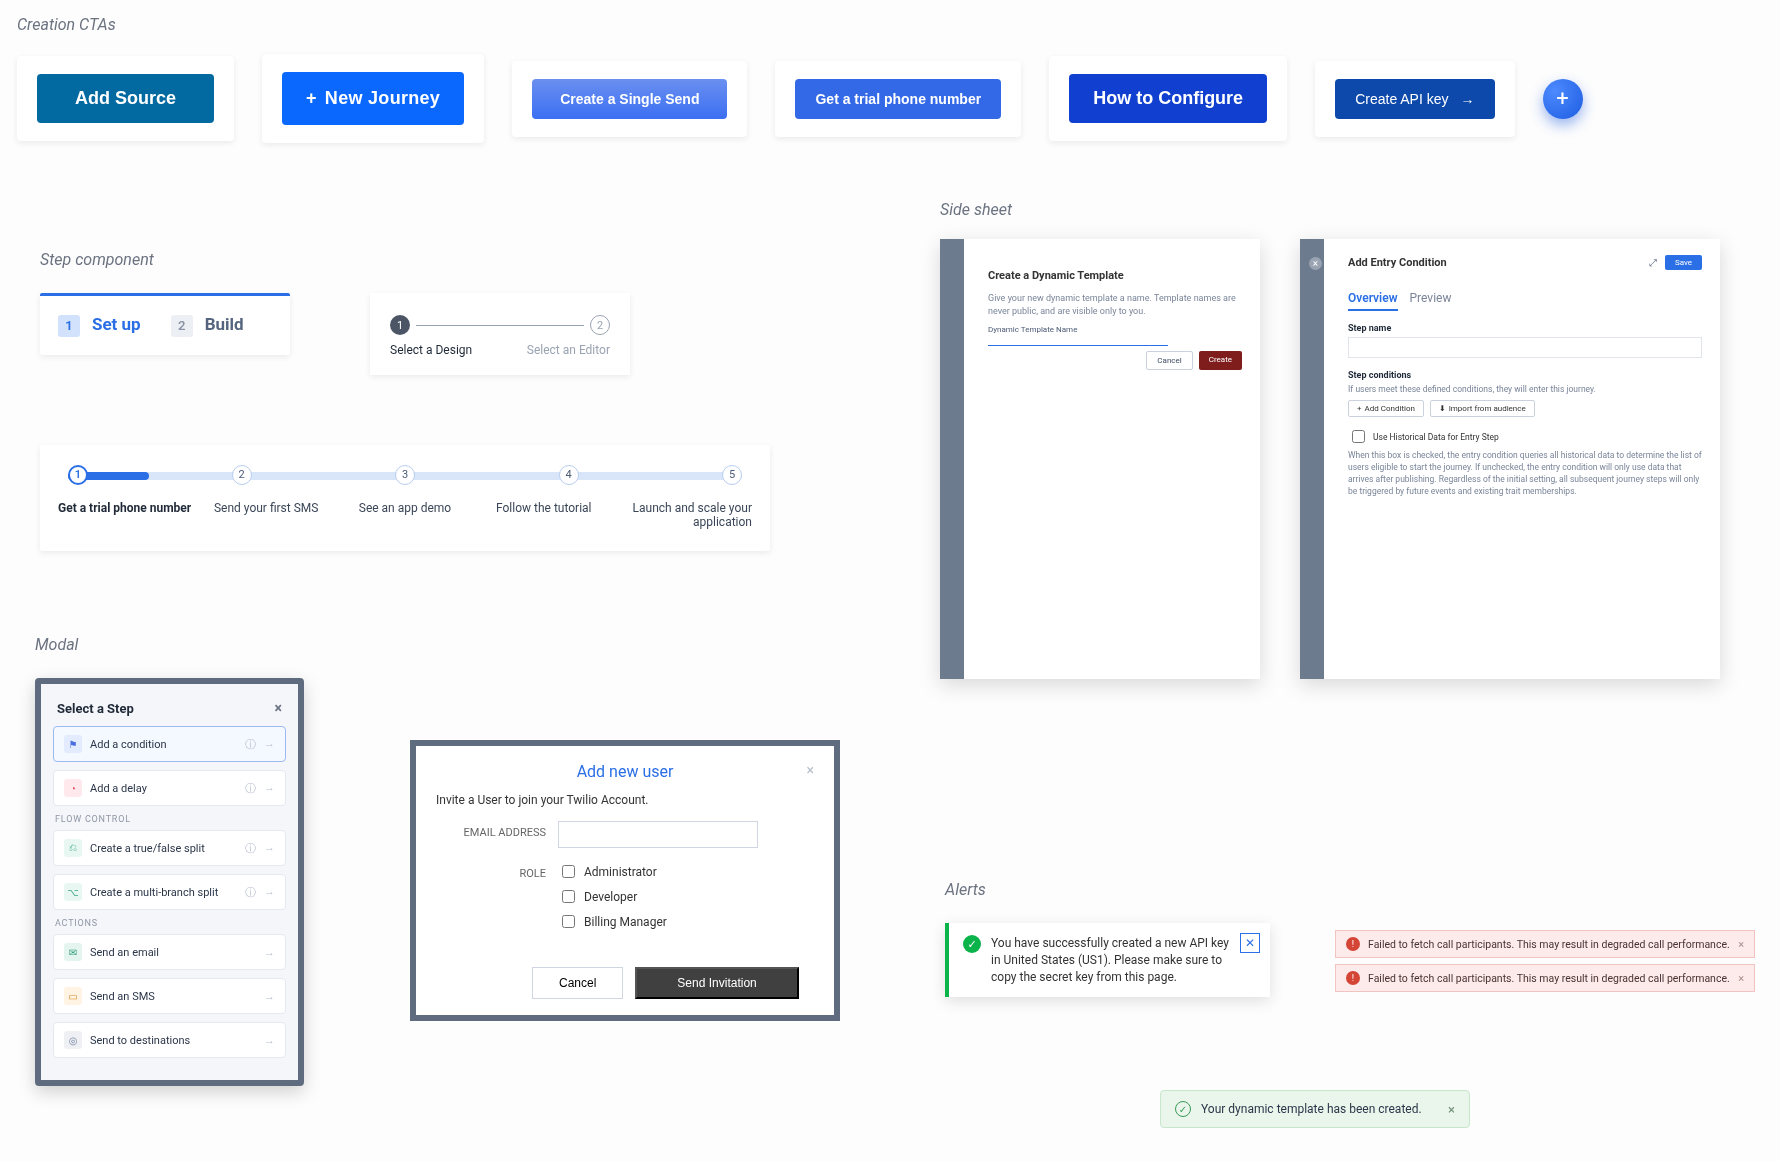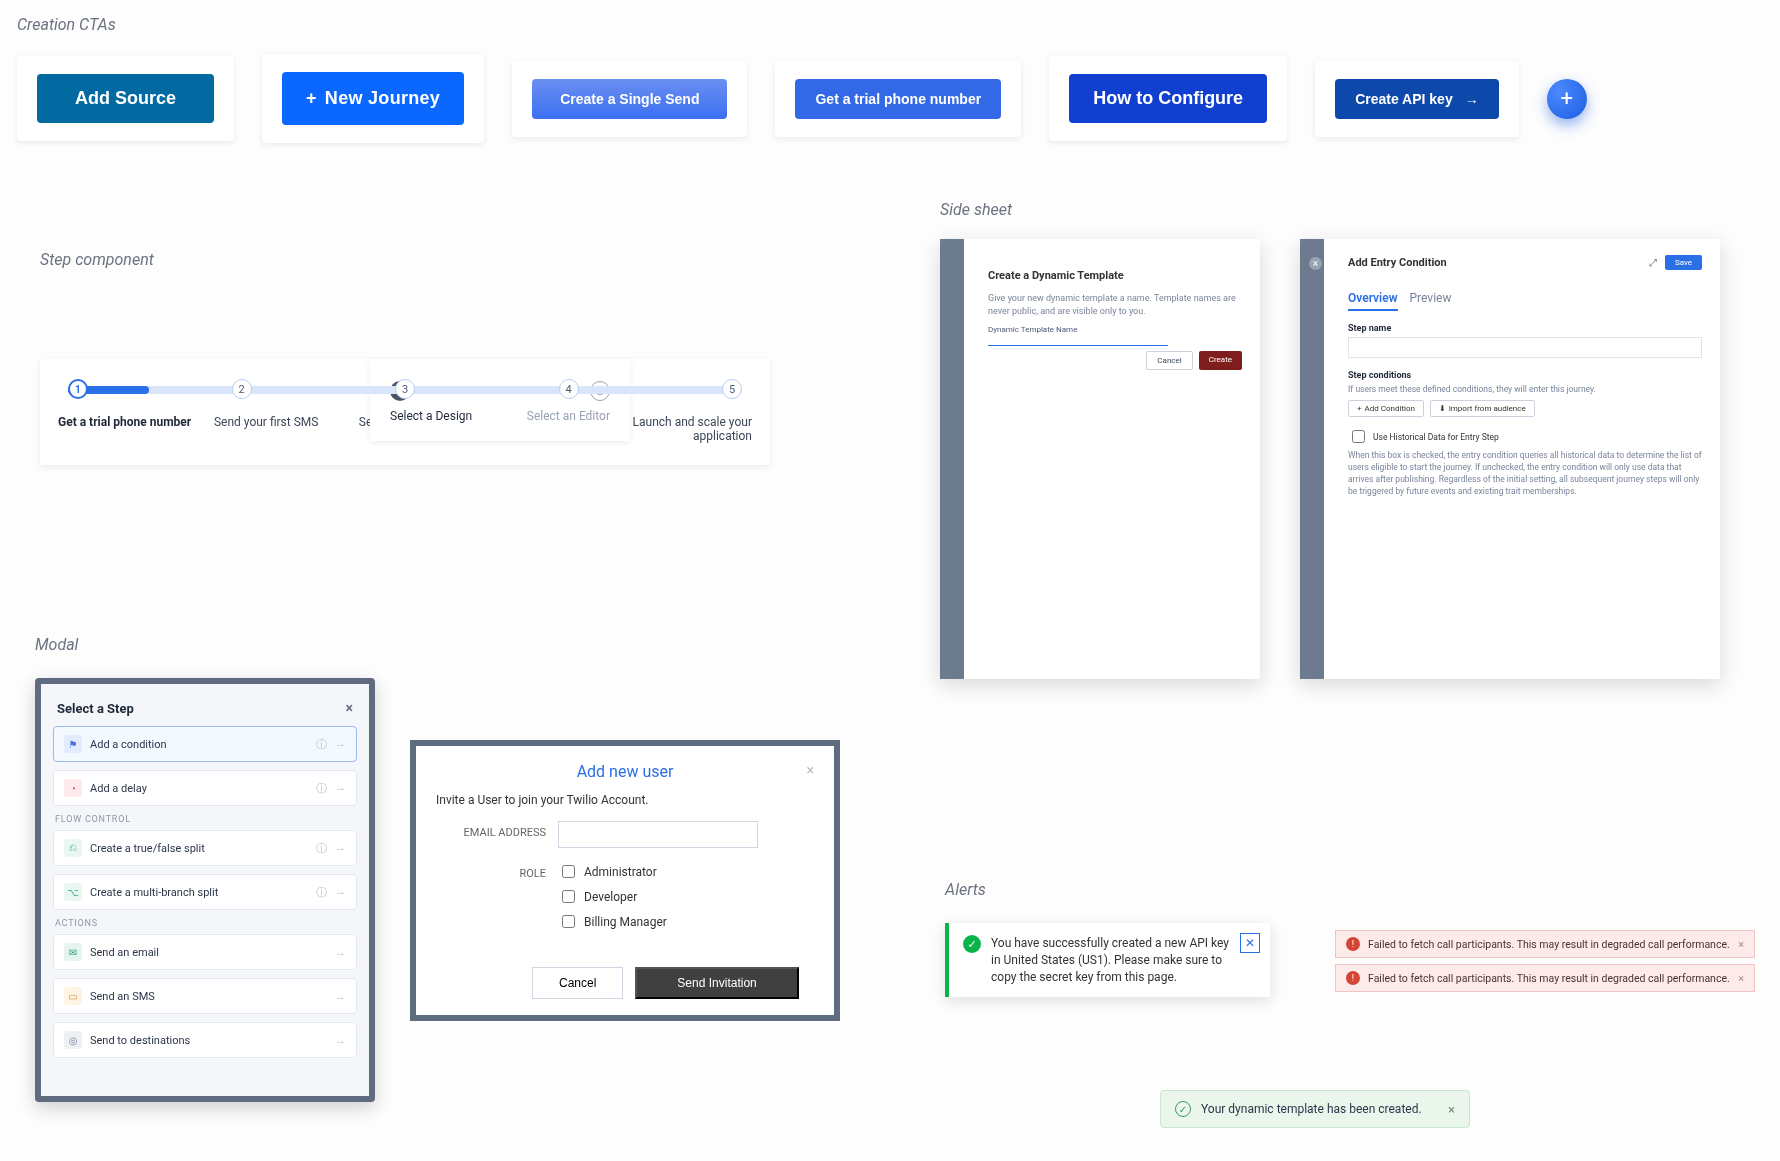--- a/index.html
+++ b/index.html
@@ -24,21 +24,21 @@
     background:#fff; border-radius:4px; box-shadow:0 2px 6px rgba(0,0,0,.08);
     padding:18px 20px; display:flex; align-items:center; justify-content:center;
   }
   .btn { border-radius:4px; display:inline-flex; align-items:center; gap:8px;
     font-weight:600; cursor:pointer; border:none; }
   .btn-blue { background:#0369a1; color:#fff; padding:14px 38px; font-size:18px; }
   .btn-blue-sm { background:#3369e7; color:#fff; padding:12px 20px; font-size:14px; }
   .btn-blue-gradient { background:linear-gradient(180deg,#6b8ff0,#3b6ff2); color:#fff; padding:12px 28px; font-size:14px; }
   .btn-deepblue { background:#0a68ff; color:#fff; padding:16px 24px; font-size:18px; font-weight:700; letter-spacing:.3px; }
   .btn-darkblue { background:#113fd0; color:#fff; padding:14px 24px; font-size:18px; font-weight:700; }
-  .btn-solidblue { background:#0d48ab; color:#fff; padding:12px 20px; font-size:14px; font-weight:700; }
+  .btn-solidblue { background:#0d48ab; color:#fff; padding:12px 20px; font-size:14px; font-weight:400; }
   .fab { width:40px; height:40px; border-radius:50%; background:radial-gradient(circle at 30% 30%, #4d8aff, #1c5ce0);
     box-shadow:0 6px 14px rgba(28,92,224,.45); display:flex; align-items:center; justify-content:center; color:#fff; font-size:22px; cursor:pointer;}
   .plus::before { content:"+"; }
   .arrow-right::before { content:"→"; font-size:14px; margin-left:4px; }
 
   
   .steps-area { position:absolute; left:40px; top:250px; width:640px; }
   .step-card1 { background:#fff; border-radius:2px; box-shadow:0 2px 6px rgba(0,0,0,.08);
     border-top:3px solid #2b6fe6; padding:18px; display:flex; gap:30px; width:250px; }
   .step-card1 .step-num { background:#d2e1fc; color:#2b6fe6; width:22px; height:22px; border-radius:3px;
@@ -104,21 +104,21 @@
   .shot2 input[type=text] { width:100%; border:1px solid #e1e5eb; padding:5px; font-size:8px; margin-top:4px; }
   .shot2 .subtext { color:#7a8599; margin-top:4px; }
   .shot2 .btn-row { display:flex; gap:6px; margin-top:6px; }
   .shot2 .mini-btn { border:1px solid #cbd2de; background:#fff; padding:3px 8px; font-size:8px; border-radius:2px;
     display:inline-flex; align-items:center; gap:3px; }
   .shot2 .chk-row { display:flex; align-items:center; gap:5px; margin-top:10px; }
   .shot2 .tiny { color:#7a8599; line-height:1.4; margin-top:4px; }
 
   
   .modal-area { position:absolute; left:35px; top:635px; }
-  .modal1 { width:340px; background:#f4f6fa; border:6px solid #5f6c80; border-radius:4px; padding:12px 12px 30px 12px;
+  .modal1 { width:269px; background:#f4f6fa; border:6px solid #5f6c80; border-radius:4px; padding:12px 12px 14px 12px;
     box-shadow:0 6px 18px rgba(0,0,0,.18); }
   .modal1 .title { display:flex; justify-content:space-between; align-items:center; font-weight:700; font-size:13px;
     color:#1f2937; padding:4px 4px 10px 4px; }
   .modal1 .x { color:#6b7280; cursor:pointer; font-size:14px; }
   .modal1 .item { background:#fff; border:1px solid #e4e8ef; border-radius:4px; padding:8px 10px; margin-bottom:8px;
     display:flex; align-items:center; gap:8px; font-size:11px; color:#2b3649; position:relative; }
   .modal1 .item.selected { border:1px solid #9bb9f3; background:#f4f8ff; }
   .modal1 .item .icon { width:18px; height:18px; border-radius:3px; display:flex; align-items:center; justify-content:center;
     font-size:10px; }
   .modal1 .item .right { position:absolute; right:10px; display:flex; gap:8px; color:#b5bece; }
@@ -193,20 +193,30 @@
     </div>
     <div class="fab">
       <span class="plus"></span>
     </div>
   </div>
 </div>
 
 <div class="steps-area">
   <div class="section-label" style="margin-bottom:24px;">Step component</div>
   <div style="position:relative;">
+    <div class="step-card1">
+      <div>
+        <span class="step-num">1</span>
+        <span class="lbl active-lbl">Set up</span>
+      </div>
+      <div>
+        <span class="step-num inactive">2</span>
+        <span class="lbl inactive-lbl">Build</span>
+      </div>
+    </div>
 
     <div class="step-card2">
       <div class="flow">
         <span class="node filled">1</span>
         <span class="line"></span>
         <span class="node hollow">2</span>
       </div>
       <div class="labels">
         <span class="bold">Select a Design</span>
         <span class="muted">Select an Editor</span>

